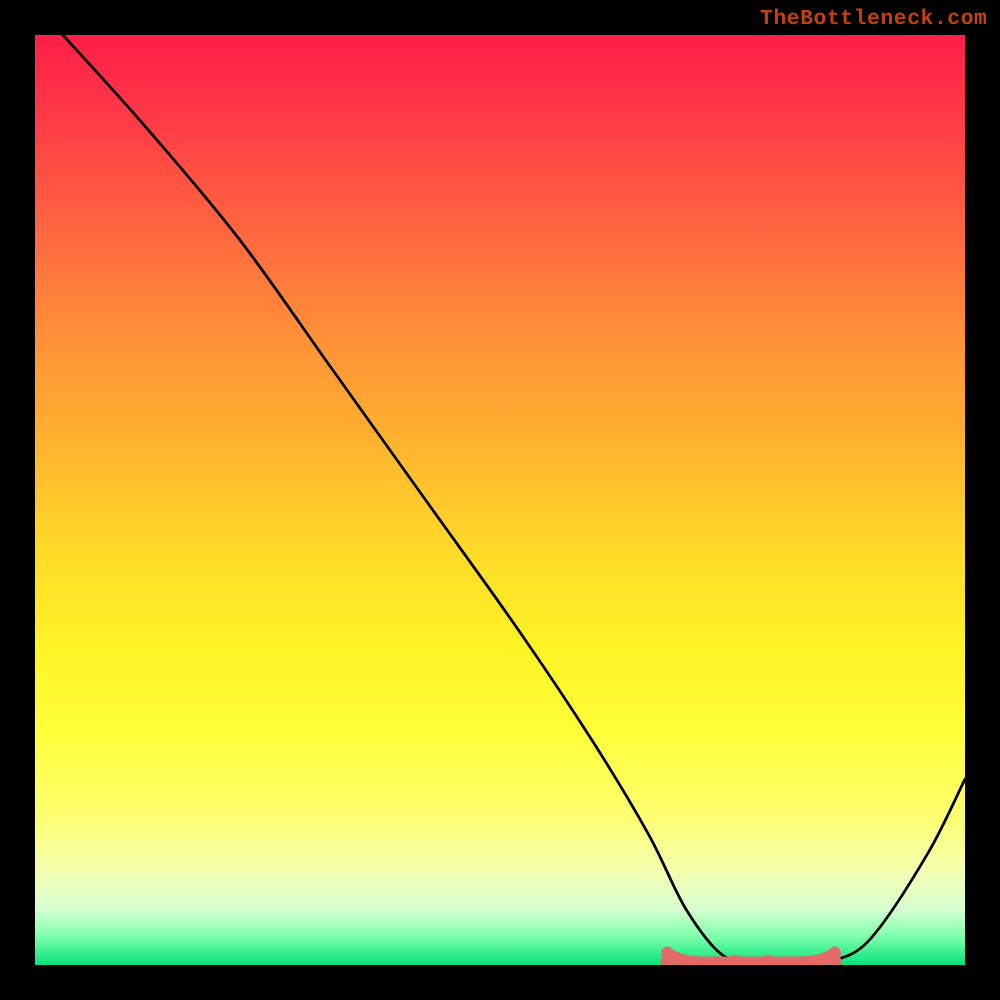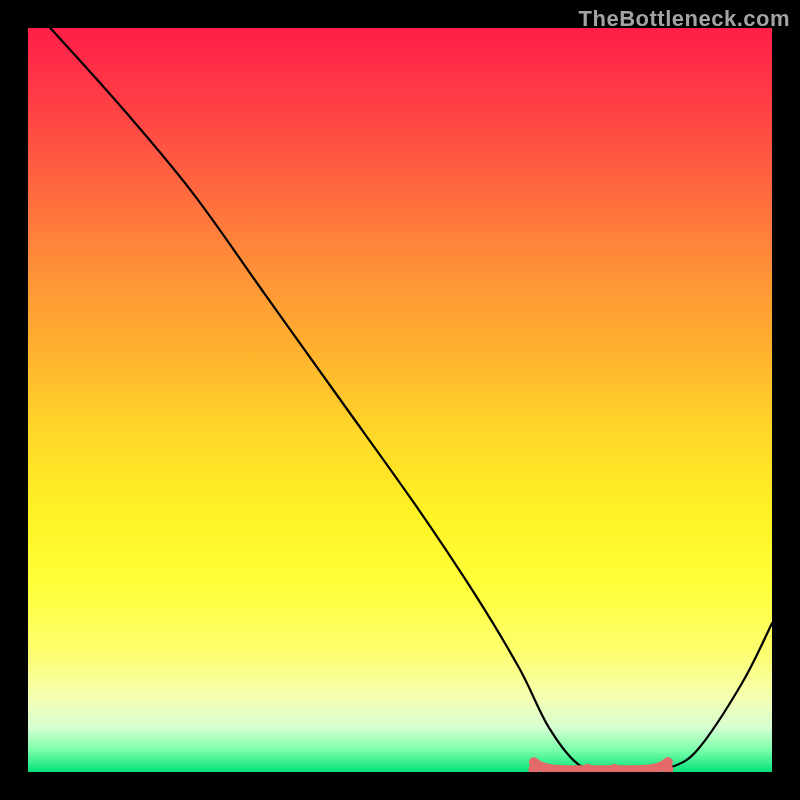--- a/index.html
+++ b/index.html
@@ -7,24 +7,24 @@
   .frame {
     width: 800px;
     height: 800px;
     background: #000;
     position: relative;
   }
   .watermark {
     position: absolute;
     top: 6px;
     right: 10px;
-    font-family: Liberation Sans, sans-serif;
-    font-size: 22px;
+    font-family: Liberation Mono, monospace;
+    font-size: 17px;
     font-weight: bold;
-    color: #a3a3a3;
+    color: #c2410c;
     letter-spacing: 0.5px;
     z-index: 5;
   }
   .plot-area {
     position: absolute;
     left: 28px;
     top: 28px;
     width: 744px;
     height: 744px;
   }

